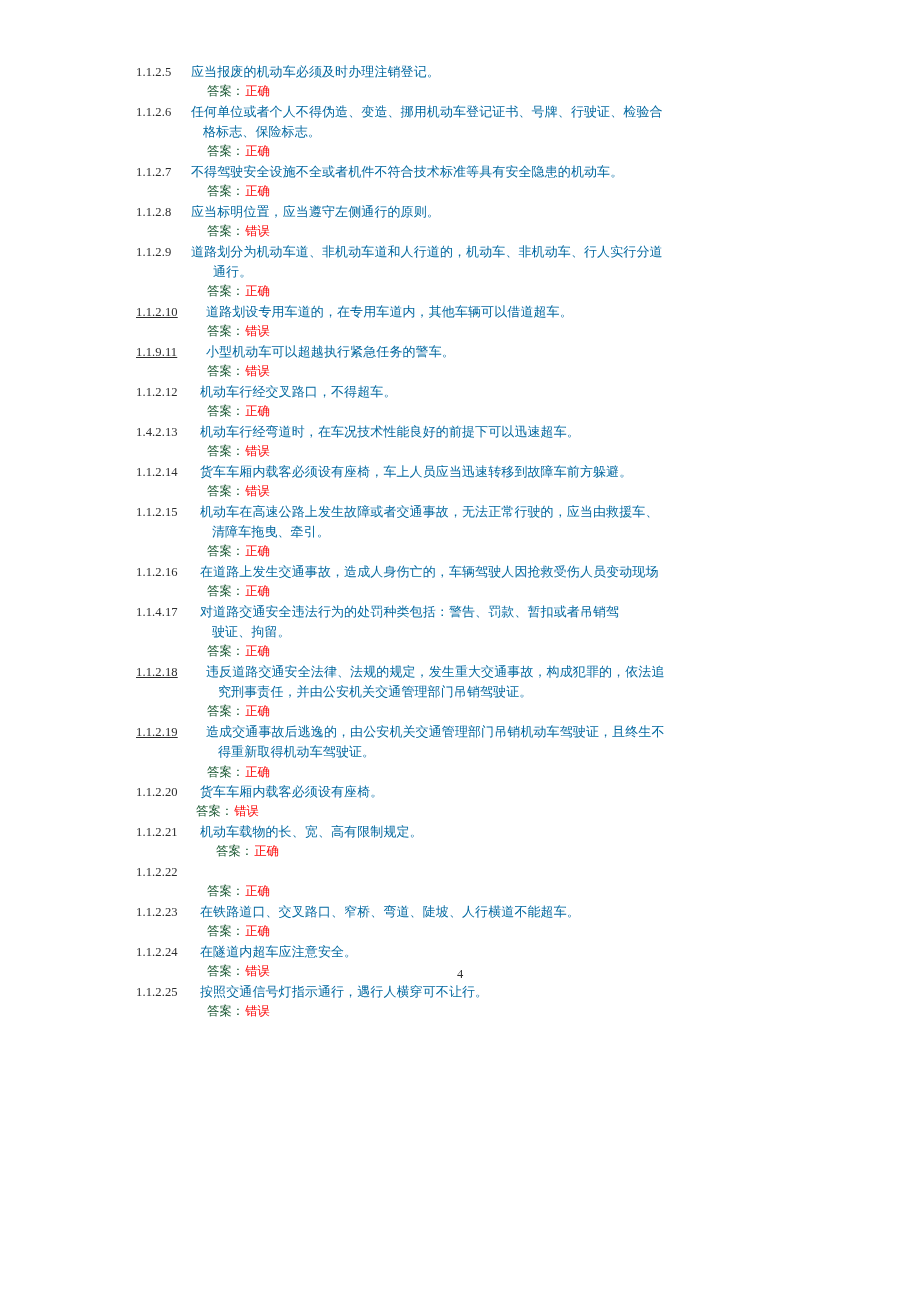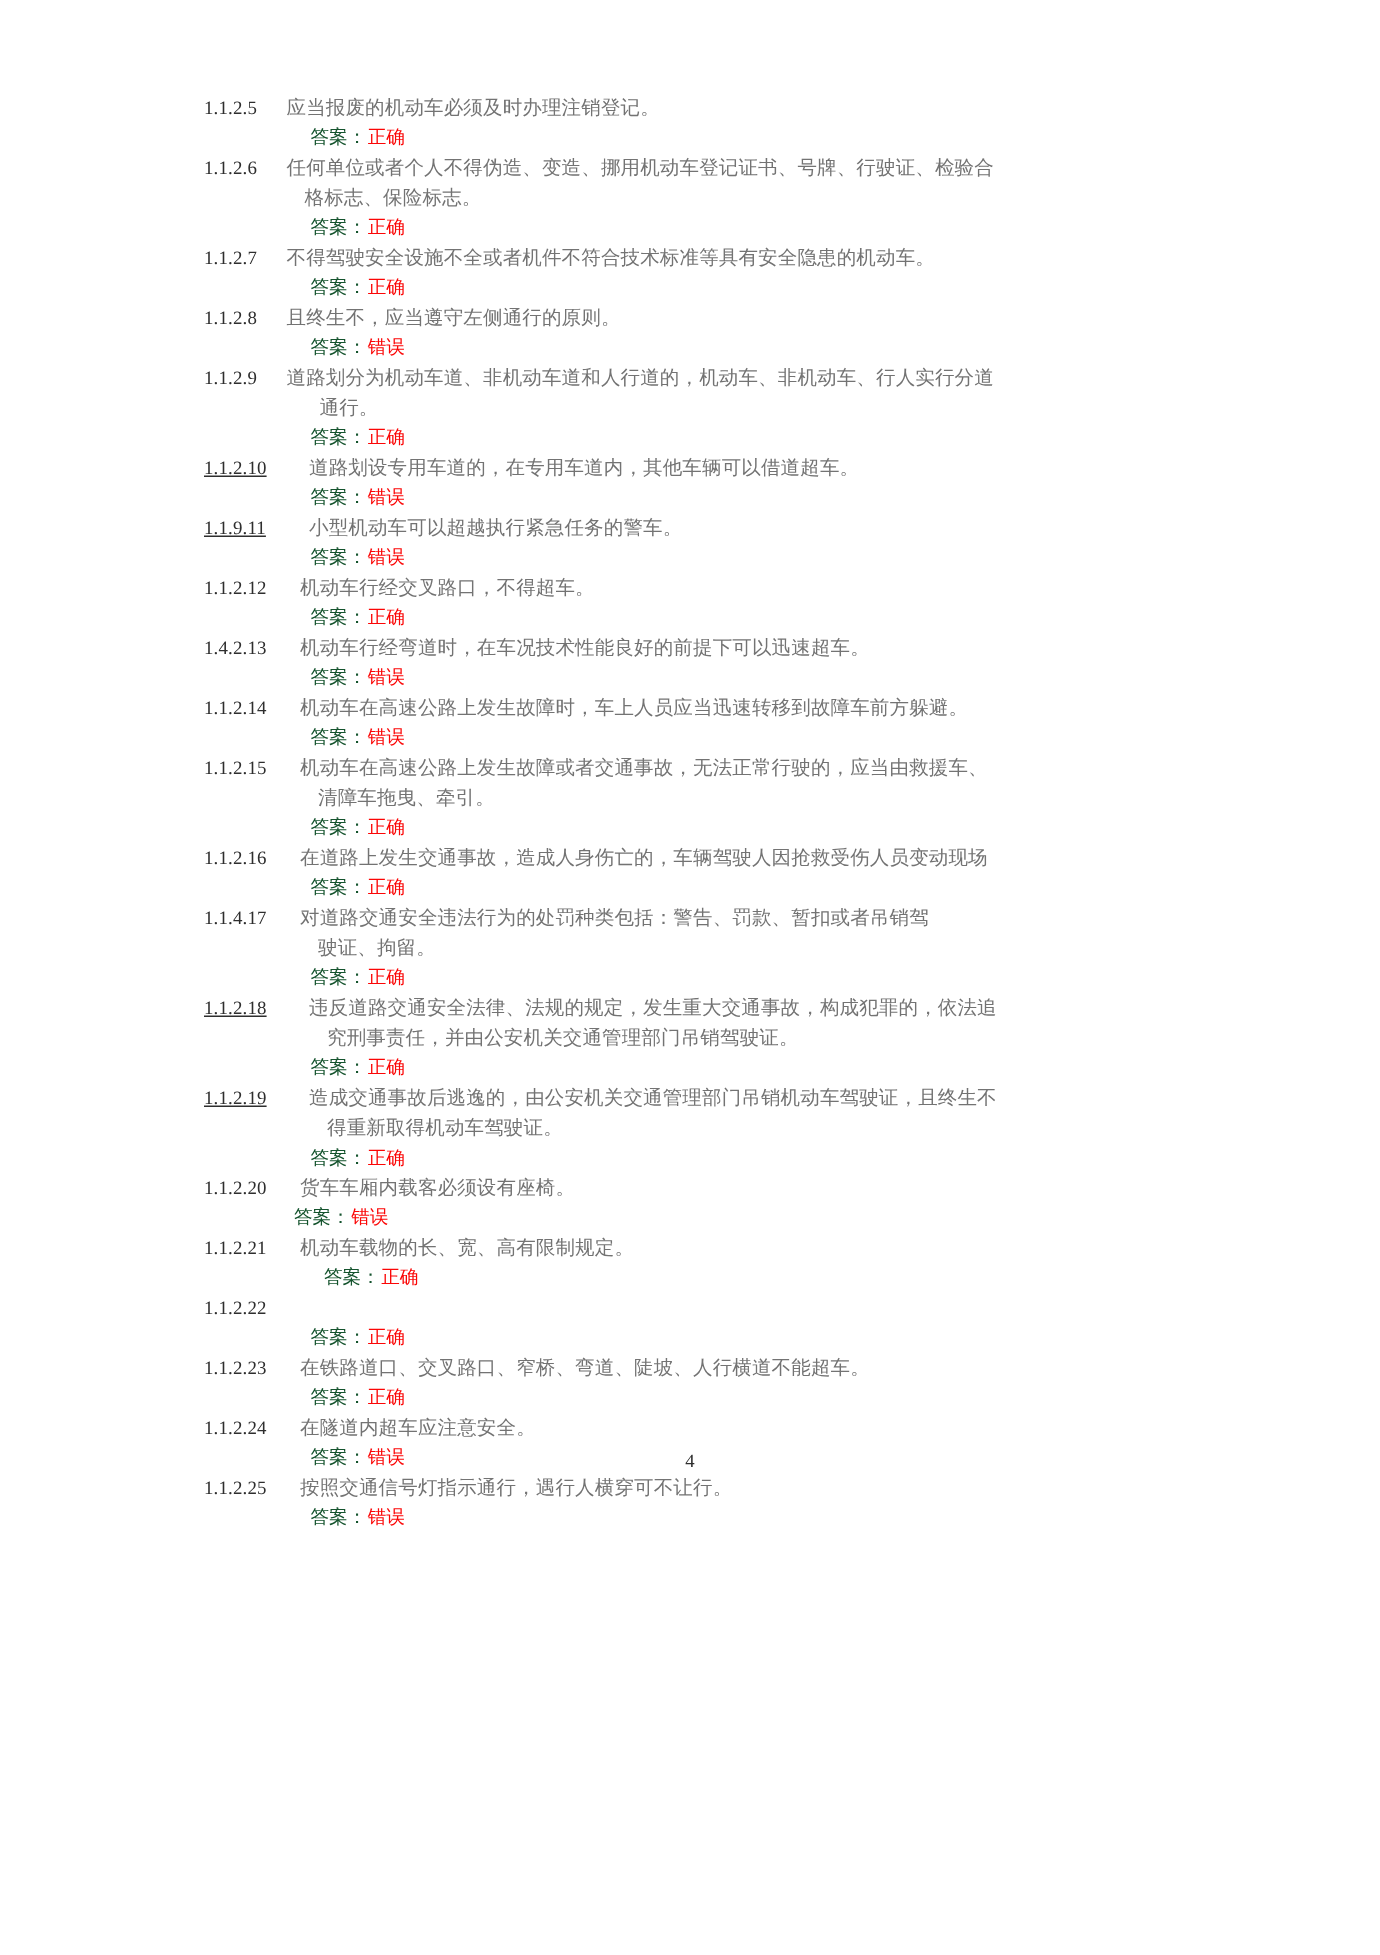--- a/index.html
+++ b/index.html
@@ -46,21 +46,21 @@
     flex: 0 0 auto;
     font-family: "Liberation Serif", "DejaVu Serif", serif;
     font-size: 12.6px;
     white-space: nowrap;
     color: #2e2e2e;
   }
   .qtext {
     flex: 1 1 auto;
     text-align: justify;
     text-justify: inter-ideograph;
-    color: #737373;
+    color: #0369a1;
   }
   
   .gap-sm .qnum { width: 55px; }
   .gap-md .qnum { width: 64px; }
   .gap-lg .qnum { width: 70px; text-decoration: underline; }
 
   
   .qtext .cont {
     display: block;
   }
@@ -130,21 +130,21 @@
           <span class="qtext"><span class="">不得驾驶安全设施不全或者机件不符合技术标准等具有安全隐患的机动车。</span></span>
         </div>
         <div class="arow pad-a">
           <span class="alabel">答案：</span>
           <span class="avalue" style="color: rgb(251, 6, 6);">正确</span>
         </div>
       </div>
       <div class="qitem">
         <div class="qline gap-sm">
           <span class="qnum">1.1.2.8</span>
-          <span class="qtext"><span class="">且终生不，应当遵守左侧通行的原则。</span></span>
+          <span class="qtext"><span class="">应当标明位置，应当遵守左侧通行的原则。</span></span>
         </div>
         <div class="arow pad-a">
           <span class="alabel">答案：</span>
           <span class="avalue" style="color: rgb(251, 6, 6);">错误</span>
         </div>
       </div>
       <div class="qitem">
         <div class="qline gap-sm">
           <span class="qnum">1.1.2.9</span>
           <span class="qtext"><span class="">道路划分为机动车道、非机动车道和人行道的，机动车、非机动车、行人实行分道</span><span class="cont ind-2">通行。</span></span>
@@ -190,21 +190,21 @@
           <span class="qtext"><span class="">机动车行经弯道时，在车况技术性能良好的前提下可以迅速超车。</span></span>
         </div>
         <div class="arow pad-a">
           <span class="alabel">答案：</span>
           <span class="avalue" style="color: rgb(251, 6, 6);">错误</span>
         </div>
       </div>
       <div class="qitem">
         <div class="qline gap-md">
           <span class="qnum">1.1.2.14</span>
-          <span class="qtext"><span class="">机动车在高速公路上发生故障时，车上人员应当迅速转移到故障车前方躲避。</span></span>
+          <span class="qtext"><span class="">货车车厢内载客必须设有座椅，车上人员应当迅速转移到故障车前方躲避。</span></span>
         </div>
         <div class="arow pad-a">
           <span class="alabel">答案：</span>
           <span class="avalue" style="color: rgb(251, 6, 6);">错误</span>
         </div>
       </div>
       <div class="qitem">
         <div class="qline gap-md">
           <span class="qnum">1.1.2.15</span>
           <span class="qtext"><span class="">机动车在高速公路上发生故障或者交通事故，无法正常行驶的，应当由救援车、</span><span class="cont ind-1">清障车拖曳、牵引。</span></span>

